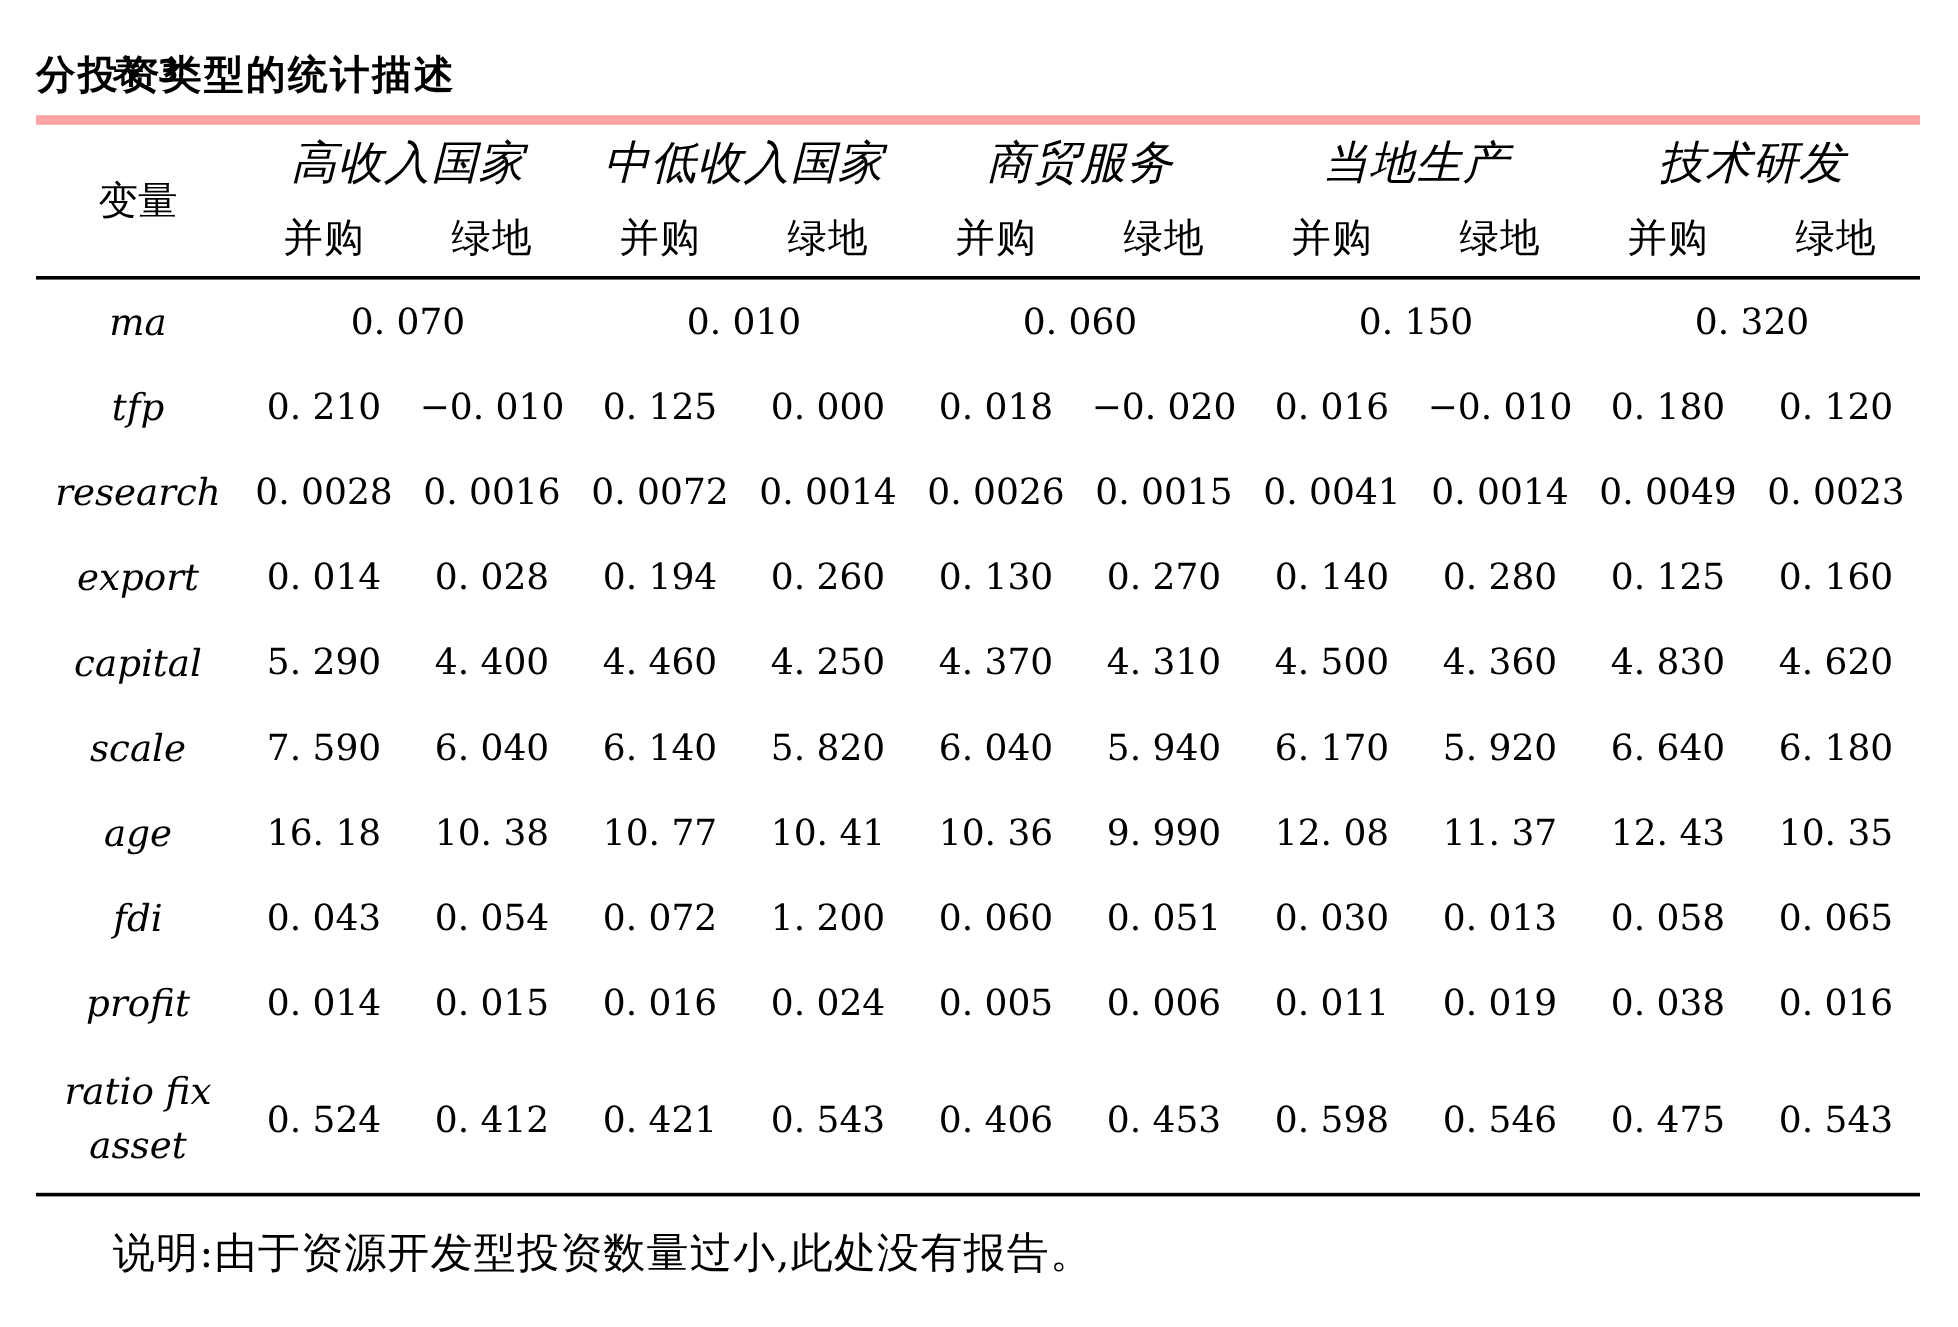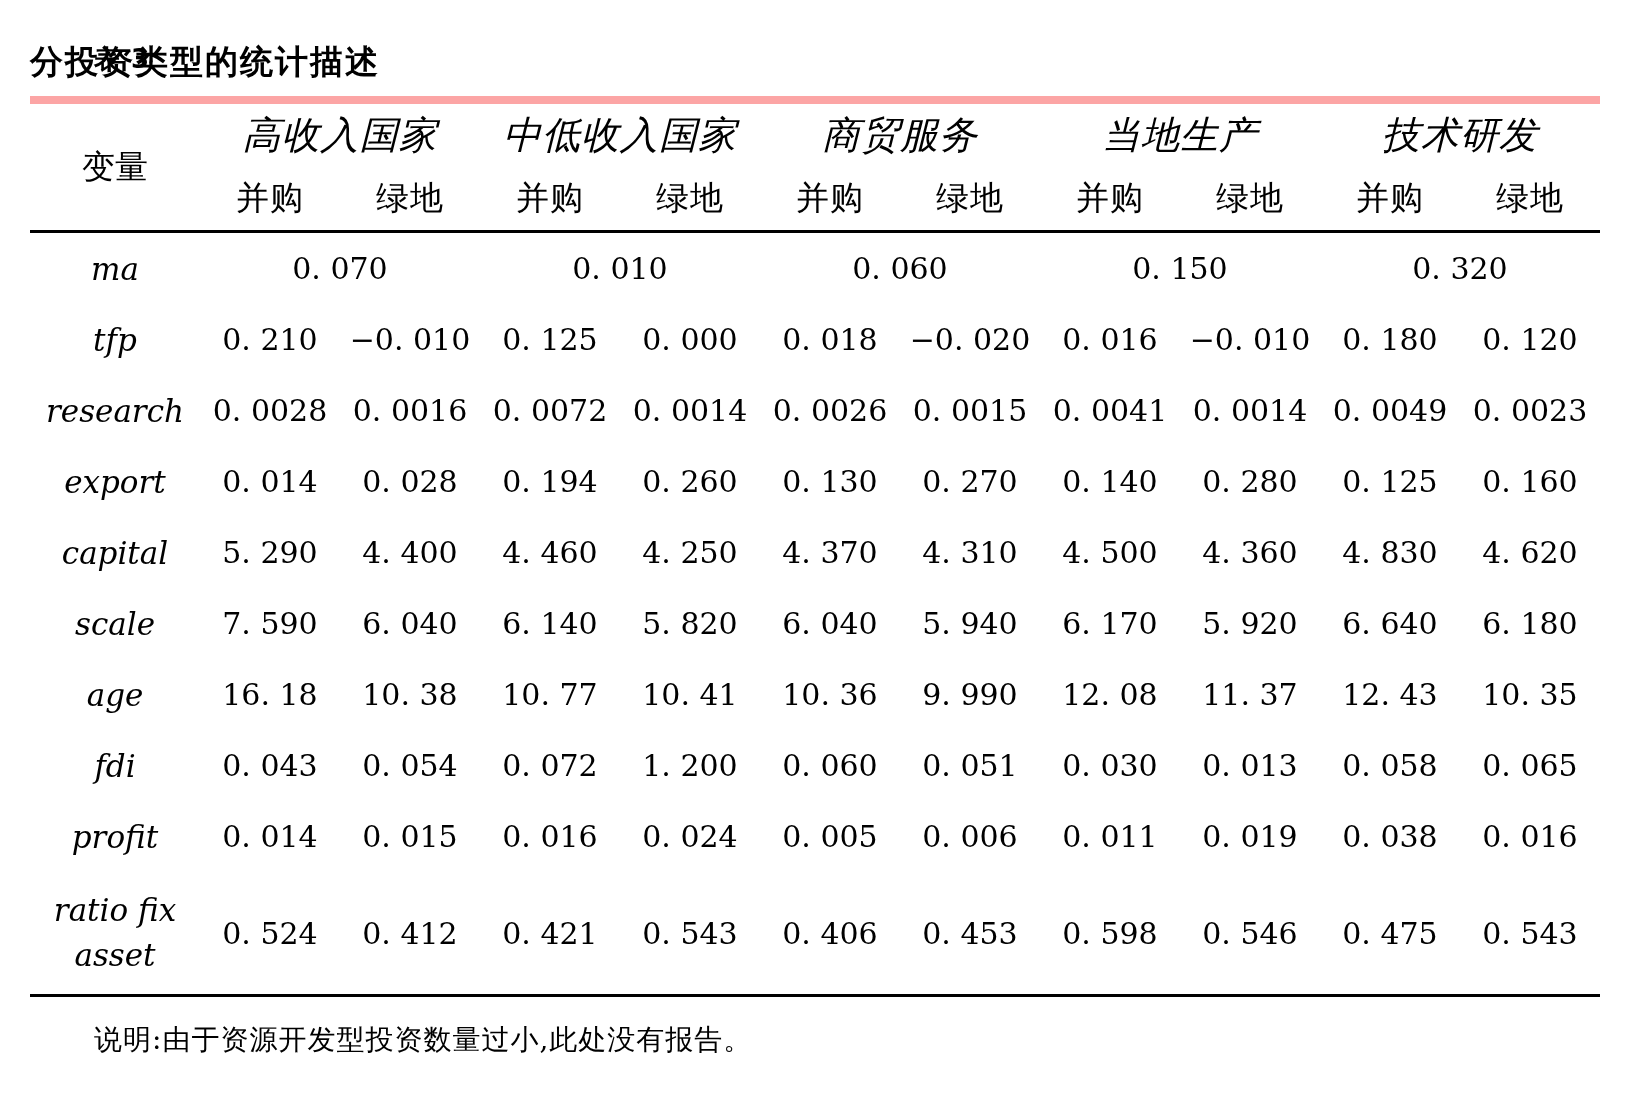--- a/index.html
+++ b/index.html
@@ -45,21 +45,21 @@
     font-style:italic;
     font-size:31px;
     font-family:"DejaVu Serif","Liberation Serif",serif;
   }
   td.num{font-size:30px;}
   tr.body-row td{height:71px;}
   tr.body-row.tall td{height:122px;}
   td.var .lbl-line{line-height:1.45;}
   .note{
     margin:24px 0 0 64px;
-    font-size:28px;
+    font-size:35px;
     letter-spacing:1px;
     font-family:"DejaVu Serif","Liberation Serif",serif;
   }
 </style>
 </head>
 <body>
 
 <div class="page">
 
   <div class="caption">

